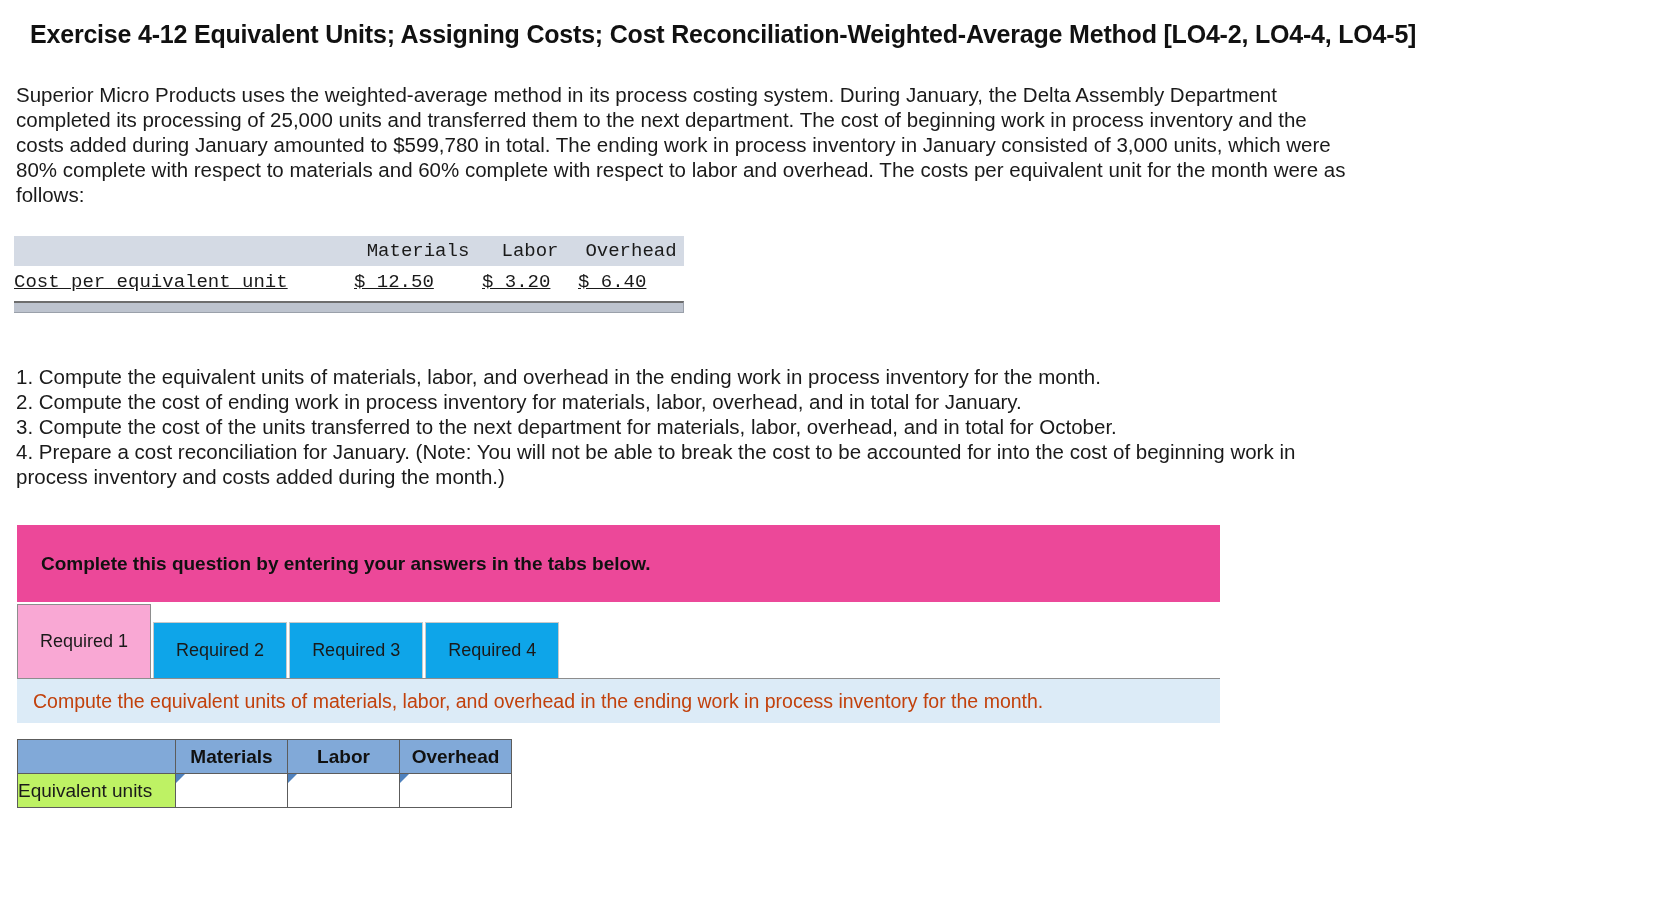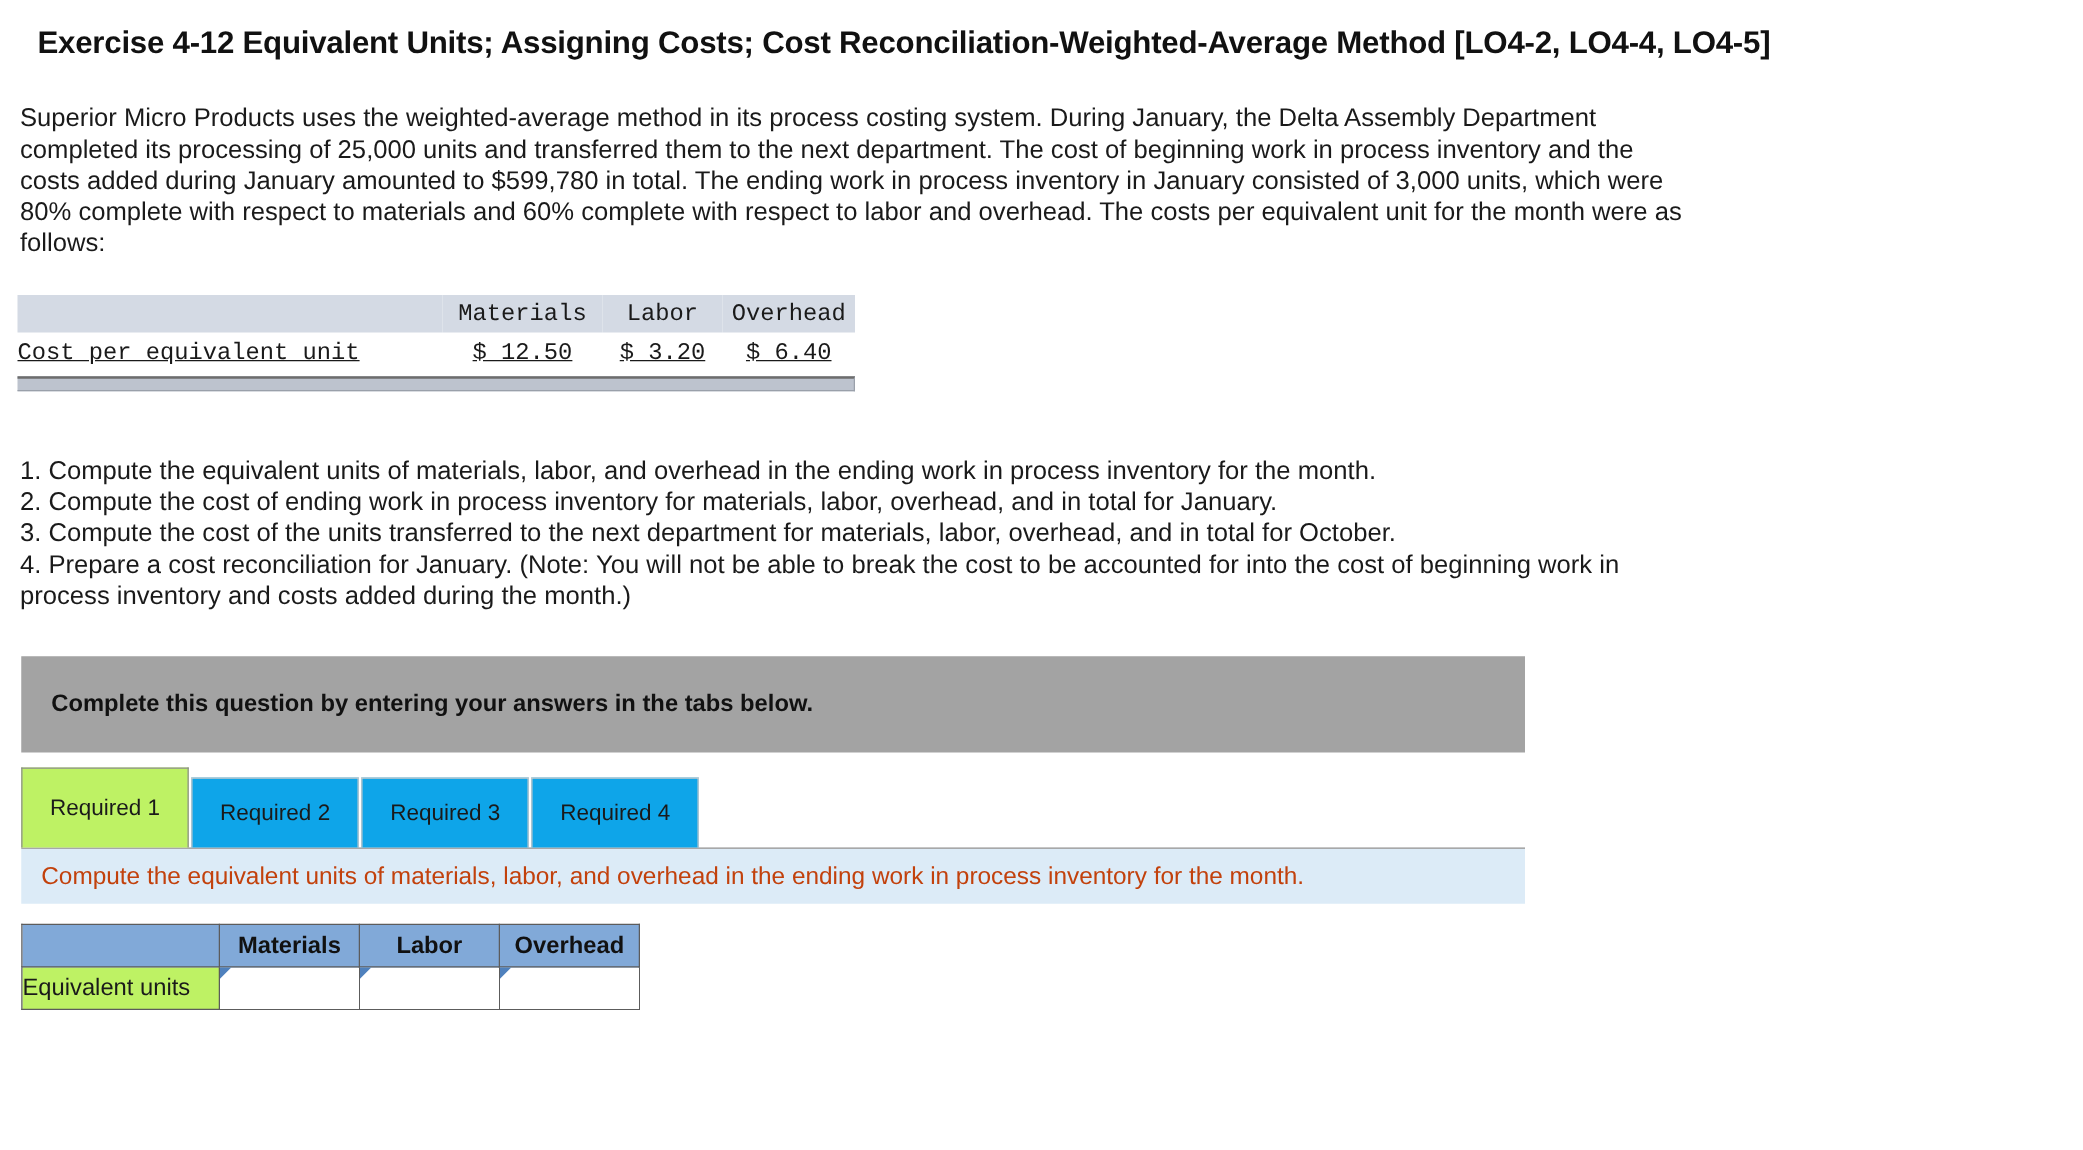--- a/index.html
+++ b/index.html
@@ -57,21 +57,21 @@
     padding: 0;
   }
   table.mono tbody td {
     height: 31px;
     vertical-align: middle;
     white-space: nowrap;
     padding: 0;
     text-decoration: underline;
   }
   .mono-label { padding-left: 22px; text-align: left; }
-  .mono-num   { text-align: center; }
+  .mono-num   { text-align: left; }
   .col-label { width: 340px; }
   .col-mat   { width: 128px; }
   .col-lab   { width: 96px; }
   .col-ovh   { width: 106px; }
 
   #cost-scroll {
     margin: 4px 0 0 14px;
     width: 670px;
     height: 12px;
     background: #bdc3ce;
@@ -89,21 +89,21 @@
     width: 1340px;
   }
   #required-heading { font-weight: bold; }
   .req-line { }
 
   
   #complete-box {
     margin: 36px 0 0 17px;
     width: 1203px;
     height: 77px;
-    background: #a3a3a3;
+    background: #ec4899;
     display: flex;
     align-items: center;
   }
   #complete-text {
     font-size: 19px;
     font-weight: bold;
     padding-left: 24px;
     color: #111111;
   }
 
@@ -128,24 +128,24 @@
     color: #1a1a1a;
     padding: 0 22px;
     background: #0ea5e9;
     border: 1px solid #c9c9c9;
     border-bottom: none;
     margin-right: 2px;
     position: relative;
     white-space: nowrap;
   }
   .tab.active {
-    background: #bef264;
+    background: #f9a8d4;
     border: 1px solid #8d8d8d;
     border-bottom: none;
-    height: 64px;
+    height: 74px;
     z-index: 3;
   }
   #tab-underline {
     height: 1px;
     background: #8d8d8d;
     width: 1203px;
   }
 
   
   #instruction-bar {

